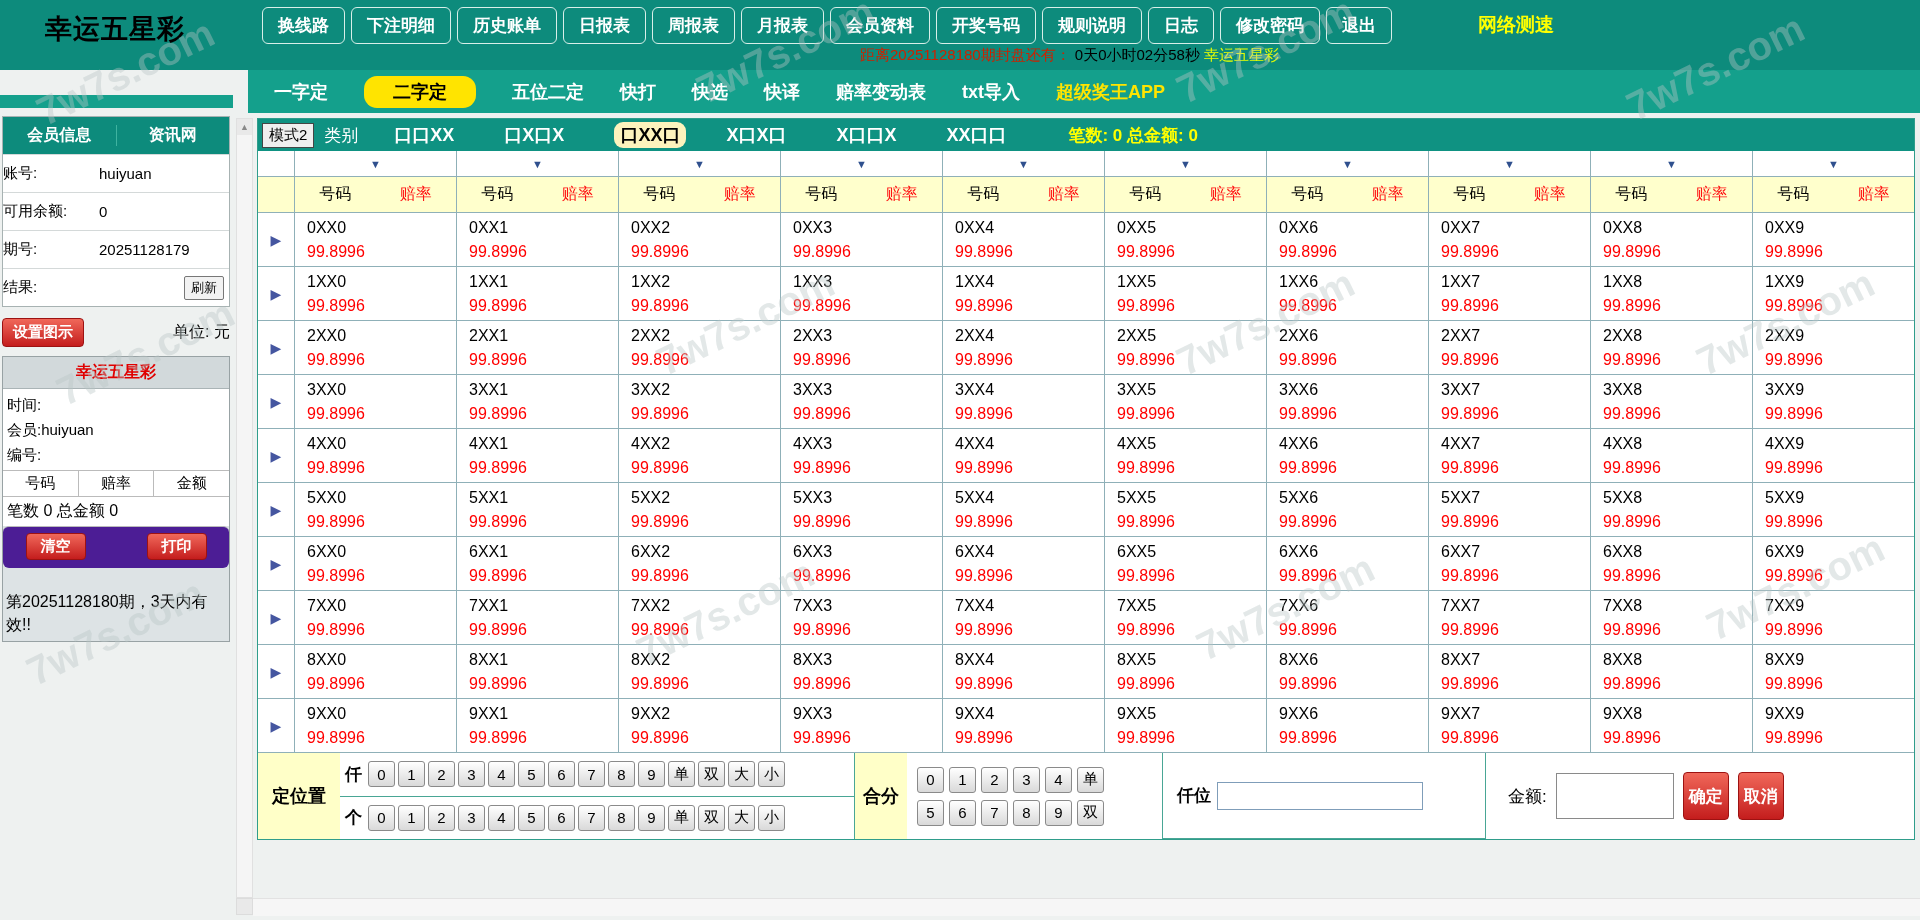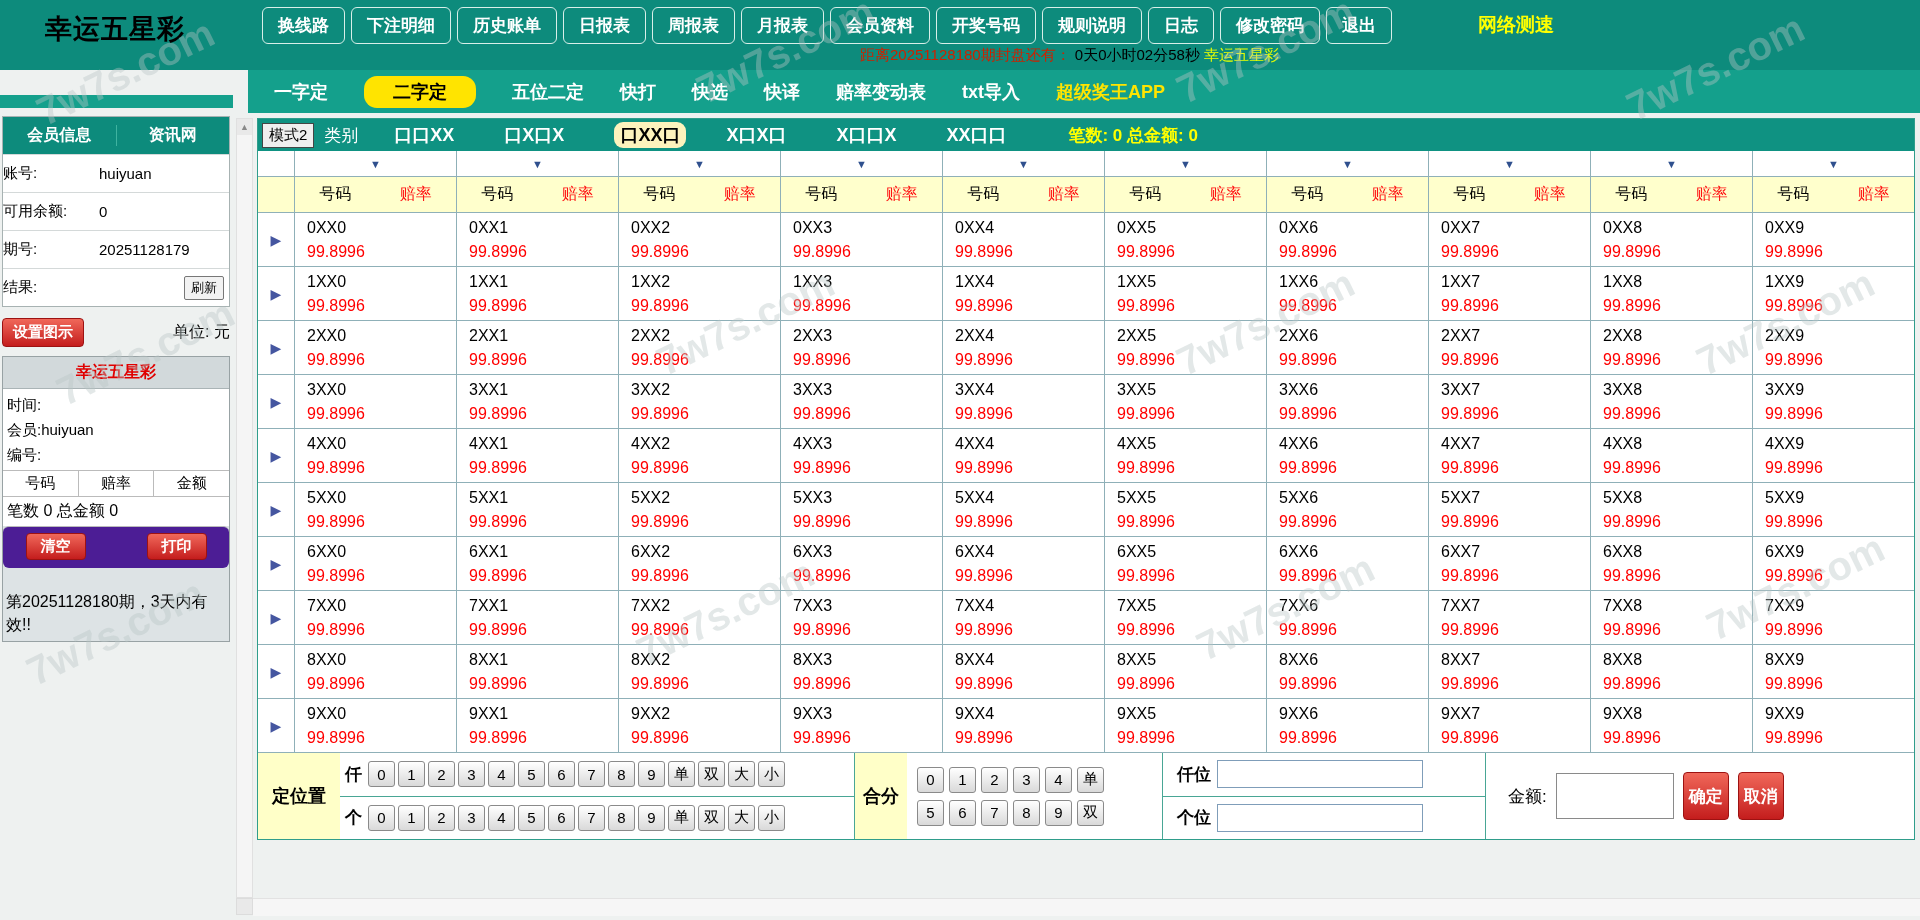--- a/index.html
+++ b/index.html
@@ -802,24 +802,20 @@
             <div class="key">9</div>
             <div class="key">双</div>
           </div>
         </div>
     </div>
     <div class="sec3" id="inputRows">
         <div class="inprow">
           <span class="inplab">仟位</span>
           <input class="posinput" style="">
         </div>
-        <div class="inprow">
-          <span class="inplab">个位</span>
-          <input class="posinput" style="">
-        </div>
       </div>
     <div class="sec4">
       <span class="amtlab">金额:</span>
       <input class="amtinput" value="" style="">
       <div class="redbtn cbtn">确定</div>
       <div class="redbtn cbtn">取消</div>
     </div>
   </div>
 </div>
 

